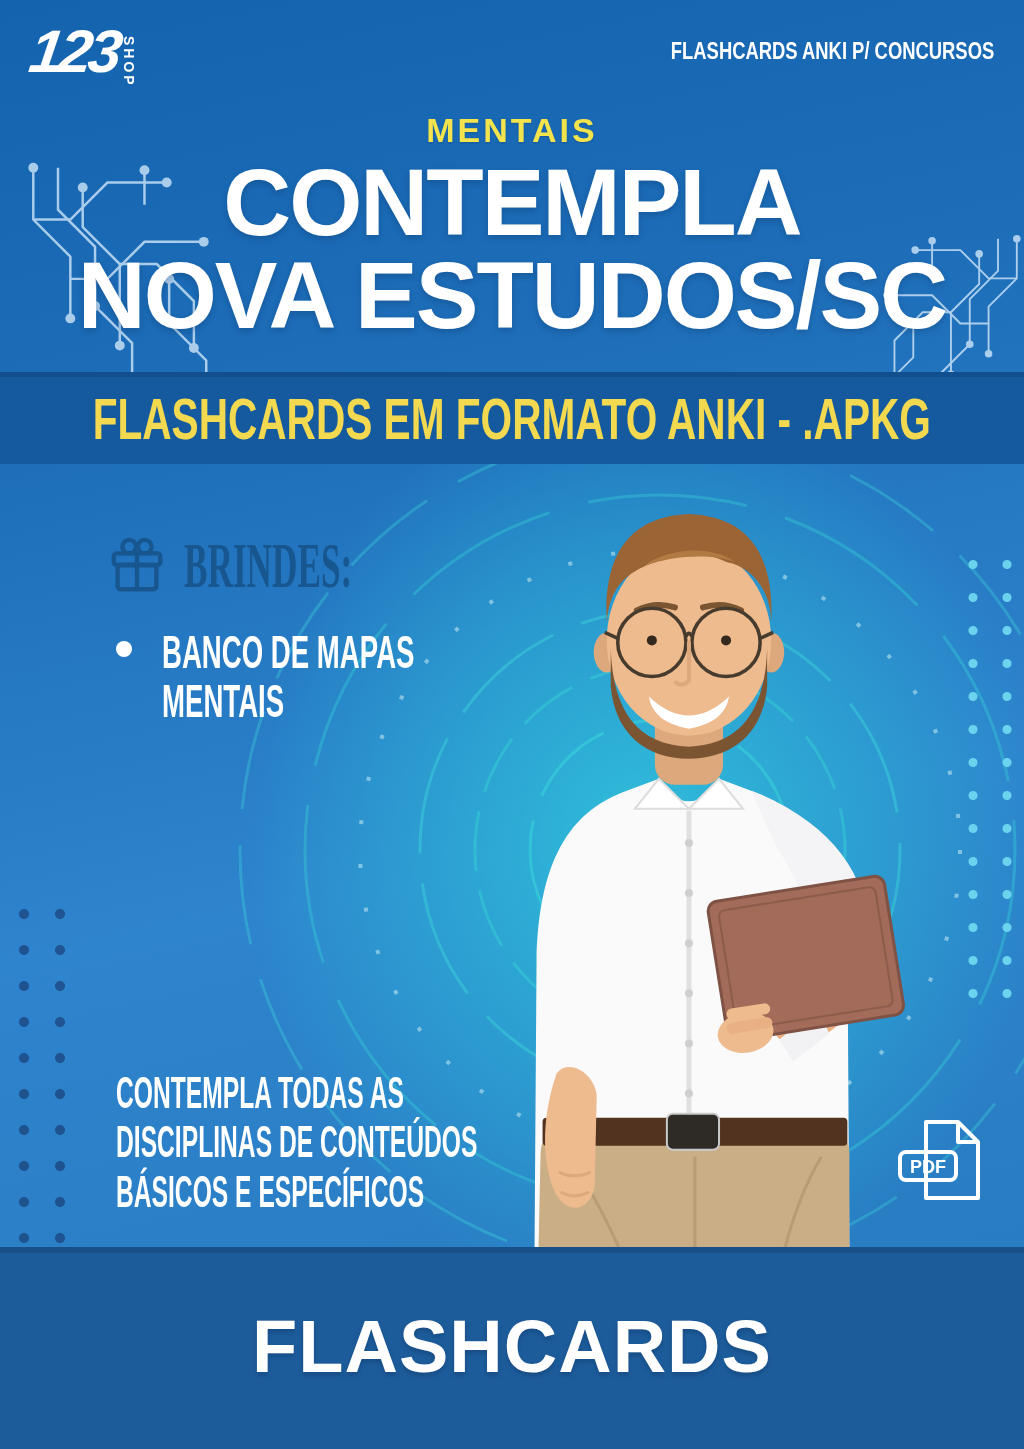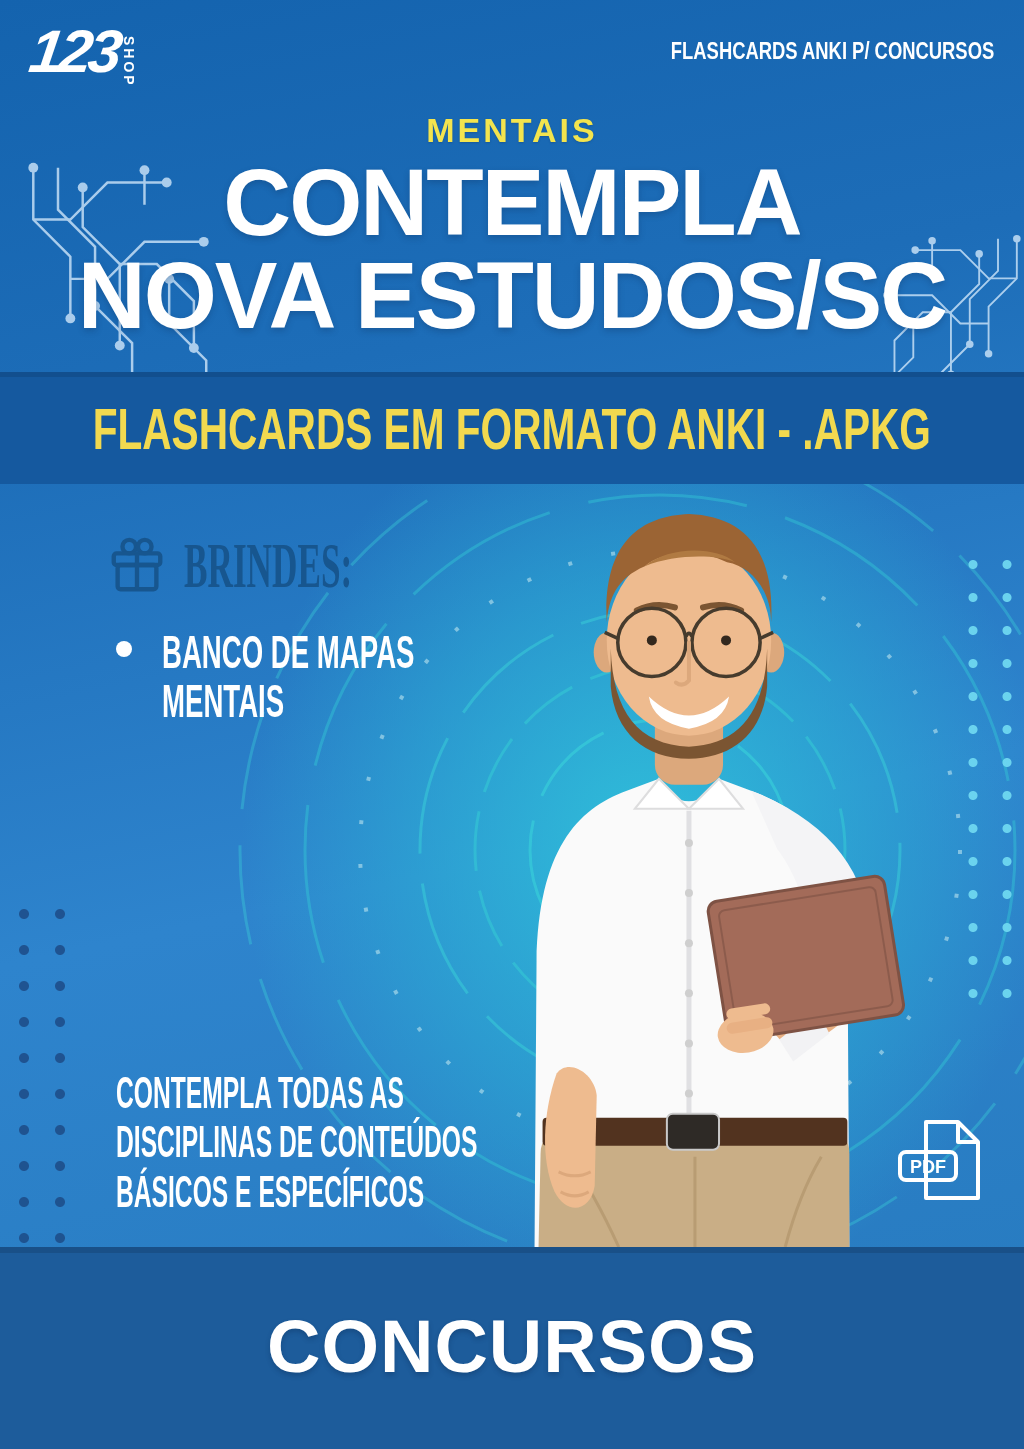--- a/index.html
+++ b/index.html
@@ -16,21 +16,21 @@
   .logo{left:30px;top:22px;display:flex;align-items:flex-start;color:#fff;}
   .logo-123{font-size:60px;font-weight:900;font-style:italic;letter-spacing:-4px;transform:skewX(-8deg);line-height:1;}
   .logo-shop{writing-mode:vertical-rl;font-size:14px;font-weight:700;letter-spacing:3px;margin-top:14px;margin-left:4px;line-height:1;}
   .tagline{right:30px;top:38px;color:#fff;font-weight:700;font-size:23px;white-space:nowrap;
     transform:scaleX(.8);transform-origin:right top;}
   .kicker{left:0;top:111px;width:100%;text-align:center;color:#f3e44e;font-weight:700;font-size:34px;letter-spacing:3px;
     text-shadow:0 1px 2px rgba(20,60,110,.35);}
   .main-title{left:0;top:156px;width:100%;text-align:center;color:#fff;font-weight:700;font-size:94px;line-height:.99;
     letter-spacing:-2px;text-shadow:0 3px 6px rgba(10,40,80,.25);margin:0;}
   
-  .banner{left:0;top:372px;width:1024px;height:112px;background:#15599f;display:flex;align-items:center;justify-content:center;
+  .banner{left:0;top:372px;width:1024px;height:92px;background:#15599f;display:flex;align-items:center;justify-content:center;
     box-shadow:inset 0 5px 0 rgba(0,0,0,.10);}
   .banner span{display:inline-block;color:#f2d94f;font-weight:700;font-size:58px;white-space:nowrap;
     transform:scaleX(.70);transform-origin:center;letter-spacing:0;}
   
   svg.decor{position:absolute;pointer-events:none;}
   .dots{position:absolute;pointer-events:none;}
   .dots-left{left:6px;top:896px;width:72px;height:350px;
     background-image:radial-gradient(circle,#1d4e8a 4.5px,rgba(0,0,0,0) 5.5px);background-size:36px 36px;opacity:.9;}
   .dots-right{left:956px;top:548px;width:70px;height:470px;
     background-image:radial-gradient(circle,rgba(110,215,240,.95) 4px,rgba(0,0,0,0) 5px);background-size:34px 33px;}
@@ -227,16 +227,16 @@
 BÁSICOS E ESPECÍFICOS</div>
 
   <svg class="abs pdf" viewBox="0 0 88 88" fill="none">
     <path d="M30,6 H62 L82,26 V82 H30 Z" stroke="#ffffff" stroke-width="4" stroke-linejoin="round"></path>
     <path d="M62,6 V26 H82" stroke="#ffffff" stroke-width="4" stroke-linejoin="round"></path>
     <rect x="4" y="36" width="56" height="28" rx="6" stroke="#ffffff" stroke-width="4"></rect>
     <text x="32" y="57" text-anchor="middle" font-family="Liberation Sans, sans-serif" font-size="18" font-weight="700" fill="#ffffff">PDF</text>
   </svg>
 
   <div class="abs footer">
-    <span class="role">CONCURSOS</span>
+    <span class="role">FLASHCARDS</span>
   </div>
 
 </div>
 
 </body></html>

